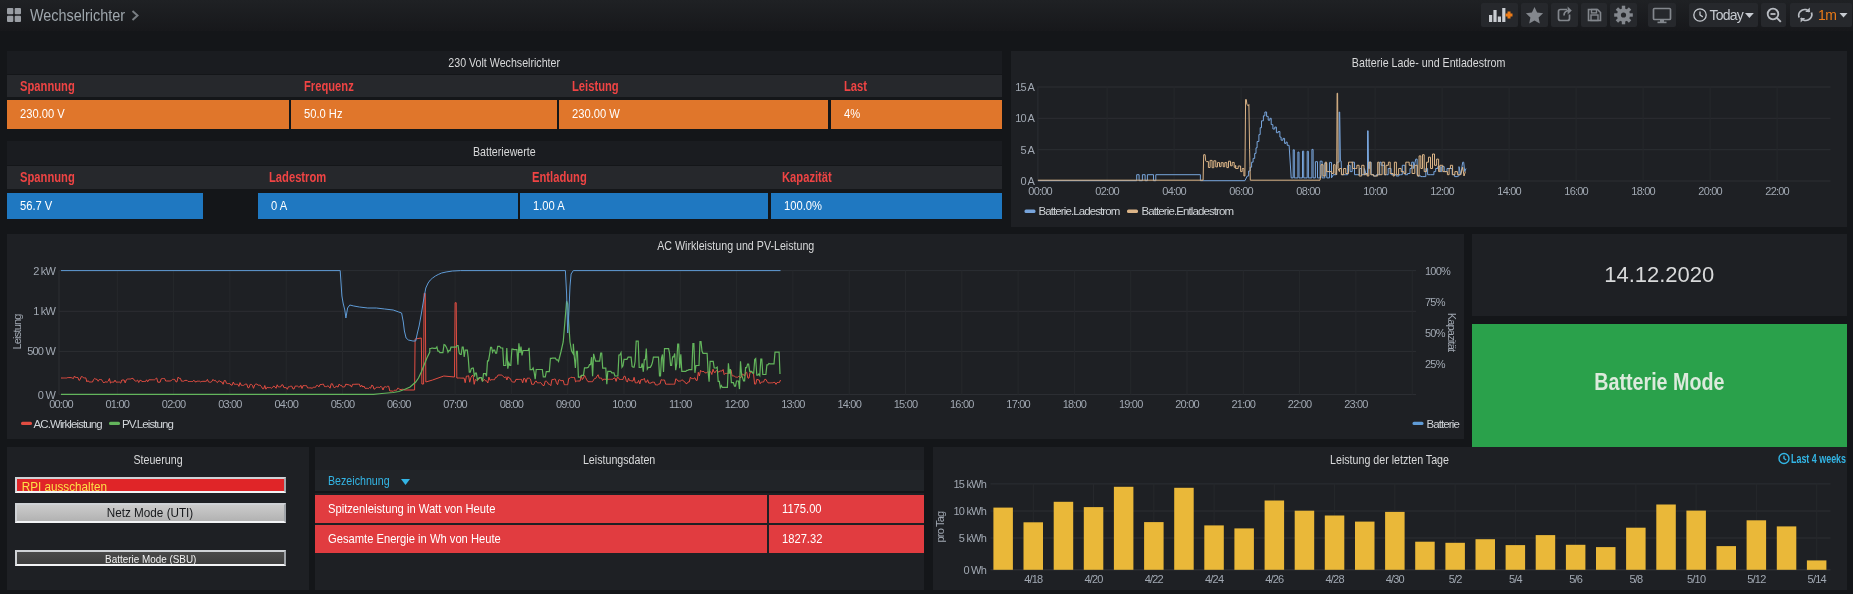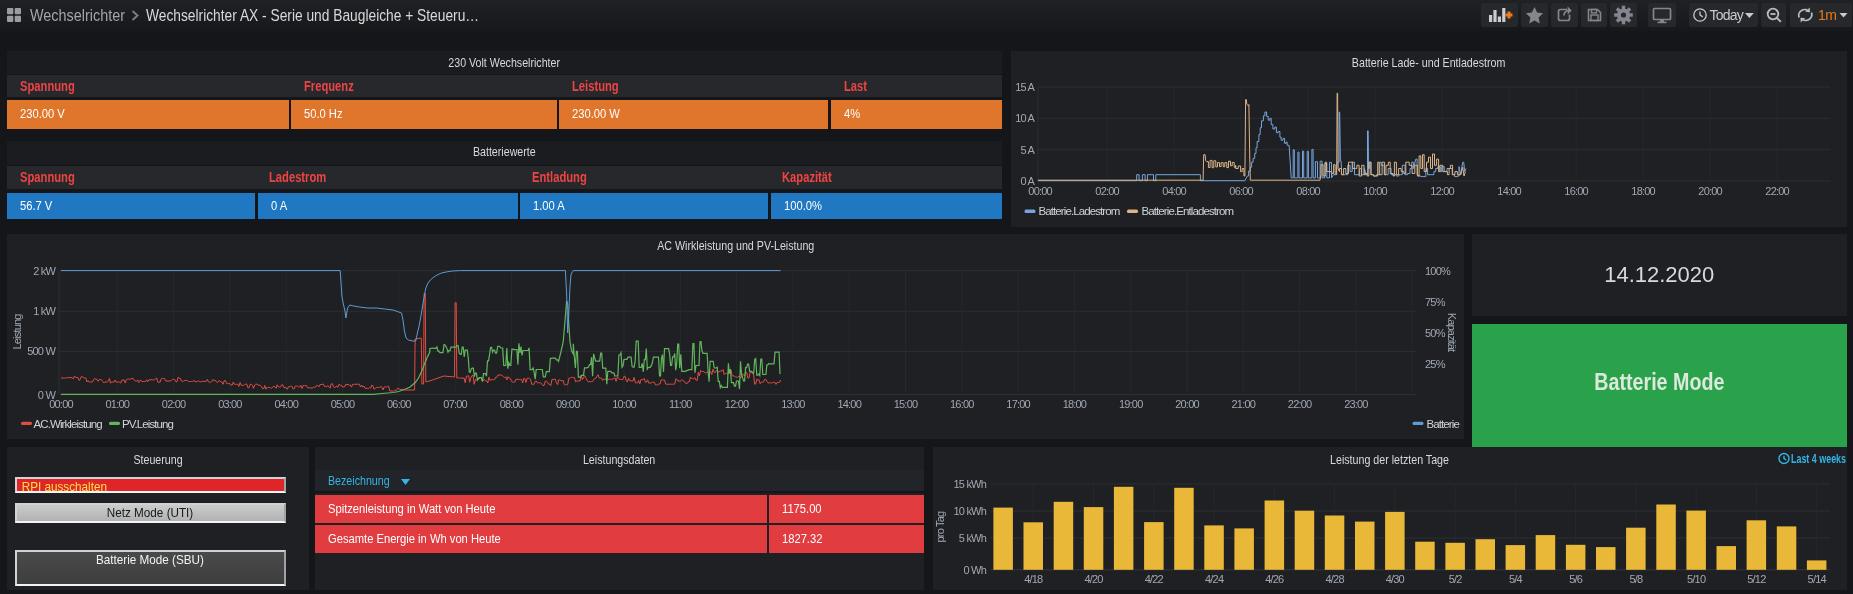--- a/index.html
+++ b/index.html
@@ -19,21 +19,20 @@
  <svg class="abs" style="left:6px;top:7px" width="16" height="16" viewBox="0 0 16 16">
   <rect x="1" y="1" width="6.3" height="6.3" rx="1" fill="#9a9ea4"></rect>
       <rect x="8.7" y="1" width="6.3" height="6.3" rx="1" fill="#9a9ea4"></rect>
   <rect x="1" y="8.7" width="6.3" height="6.3" rx="1" fill="#9a9ea4"></rect>
       <rect x="8.7" y="8.7" width="6.3" height="6.3" rx="1" fill="#9a9ea4"></rect>
  </svg>
  <div class="abs" style="left:30px;top:7px;font-size:16px;color:#9fa7ad"><span style="display:inline-block;transform:scaleX(0.9);transform-origin:0 50%">Wechselrichter</span></div>
  <svg class="abs" style="left:130px;top:9px" width="10" height="13" viewBox="0 0 10 13">
       <path d="M2.5 2L7.5 6.5L2.5 11" stroke="#787d82" stroke-width="2" fill="none"></path>
     </svg>
- <div class="abs" style="left:146px;top:6px;font-size:17px;color:#d8d9da"><span style="display:inline-block;transform:scaleX(0.81);transform-origin:0 50%">Wechselrichter AX - Serie und Baugleiche + Steueru…</span></div>
 <div class="abs" style="left:1481px;top:3px;width:36.5px;height:24px;background:#26282c;border-radius:2px"><svg width="36" height="24" viewBox="0 0 36 24">
         <g fill="#c9ccd1">
           <rect x="8" y="12" width="3.2" height="7"></rect>
           <rect x="12.4" y="7" width="3.2" height="12"></rect>
           <rect x="16.8" y="13.5" width="3.2" height="5.5"></rect>
           <rect x="21.2" y="5" width="3.2" height="14"></rect>
         </g>
         <path d="M28 8.5v7M24.5 12h7" stroke="#eb7b18" stroke-width="3"></path>
       </svg></div>
     <div class="abs" style="left:1521px;top:3px;width:26.5px;height:24px;background:#26282c;border-radius:2px"><svg width="27" height="24" viewBox="0 0 27 24">
@@ -111,21 +110,21 @@
 
 <div class="abs" style="left:7px;top:140.5px;width:995px;height:86px">
  <div class="ptitle" style="top:0;height:24px;line-height:22px;background:#1a1c20"><span>Batteriewerte</span></div>
  <div class="hdrrow" style="left:0;top:25px;width:995px;height:23px">
    <div class="hcell" style="left:0"><span>Spannung</span></div>
       <div class="hcell" style="left:249px"><span>Ladestrom</span></div>
    <div class="hcell" style="left:511.5px"><span>Entladung</span></div>
       <div class="hcell" style="left:762px"><span>Kapazität</span></div>
  </div>
  <div class="abs" style="top:52px;height:26.5px;width:995px;line-height:26.5px;--rc:#1f78c1">
-  <div class="cell" style="left:0px;width:248px;height:100%;line-height:inherit;background:var(--rc)"><span>56.7 V</span></div>
+  <div class="cell" style="left:0px;width:196px;height:100%;line-height:inherit;background:var(--rc)"><span>56.7 V</span></div>
       <div class="cell" style="left:251px;width:259.5px;height:100%;line-height:inherit;background:var(--rc)"><span>0 A</span></div>
       <div class="cell" style="left:513px;width:248px;height:100%;line-height:inherit;background:var(--rc)"><span>1.00 A</span></div>
       <div class="cell" style="left:763.5px;width:231.5px;height:100%;line-height:inherit;background:var(--rc)"><span>100.0%</span></div>
  </div>
 </div>
 
 <div class="panel" style="left:1010.5px;top:51px;width:836px;height:175.5px">
  <div class="ptitle" style="top:4px"><span>Batterie Lade- und Entladestrom</span></div>
  <svg class="abs" style="left:0;top:0" width="836" height="175" viewBox="0 0 836 175">
   <line x1="26.9" y1="130.0" x2="819.5" y2="130.0" stroke="#2c2e33" stroke-width="1"></line>
@@ -252,21 +251,21 @@
 </div>
 
 <div class="panel" style="left:1472px;top:323.5px;width:374.5px;height:143px;background:#2aa14b">
  <div class="abs" style="width:100%;top:44px;text-align:center;font-size:24px;font-weight:bold;color:#dceadc"><span style="display:inline-block;transform:scaleX(0.82)">Batterie Mode</span></div>
 </div>
 
 <div class="panel" style="left:7px;top:446.5px;width:302px;height:143.5px">
  <div class="ptitle" style="top:5px"><span>Steuerung</span></div>
  <div class="abs" style="left:7.5px;top:30.5px;width:271.5px;height:16px;background:#e02528;border:2px solid #cfd2d6;border-bottom-color:#f2f3f5;border-right-color:#9fa3a8;color:#fde047;font-size:13px;text-align:left;line-height:15.5px"><span style="display:inline-block;transform:scaleX(0.9)">RPI ausschalten</span></div>
  <div class="abs" style="left:7.5px;top:56px;width:271.5px;height:20px;background:linear-gradient(#cbcbcb,#b2b2b2);border:2px solid #cfd2d6;border-bottom-color:#f2f3f5;border-right-color:#9fa3a8;color:#16181b;font-size:13px;text-align:center;line-height:15.5px"><span style="display:inline-block;transform:scaleX(0.9)">Netz Mode (UTI)</span></div>
- <div class="abs" style="left:7.5px;top:103.5px;width:271.5px;height:36px;background:linear-gradient(#4a4a4a,#3e3e3e);border:2px solid #cfd2d6;border-bottom-color:#f2f3f5;border-right-color:#9fa3a8;color:#f2f2f2;font-size:13px;text-align:center;line-height:15.5px"><span style="display:inline-block;transform:scaleX(0.9)">Batterie Mode (SBU)</span></div>
+ <div class="abs" style="left:7.5px;top:103.5px;width:271.5px;height:16px;background:linear-gradient(#4a4a4a,#3e3e3e);border:2px solid #cfd2d6;border-bottom-color:#f2f3f5;border-right-color:#9fa3a8;color:#f2f2f2;font-size:11px;text-align:center;line-height:15.5px"><span style="display:inline-block;transform:scaleX(0.9)">Batterie Mode (SBU)</span></div>
 </div>
 
 <div class="panel" style="left:315px;top:446.5px;width:609px;height:143.5px">
  <div class="ptitle" style="top:5px"><span>Leistungsdaten</span></div>
  <div class="abs" style="left:0;top:23.5px;width:609px;height:22.5px;background:#212428;border-bottom:2px solid #141619">
    <div class="abs" style="left:13px;top:3px;font-size:13px;font-weight:normal;color:#33b5e5"><span style="display:inline-block;transform:scaleX(0.82);transform-origin:0 50%">Bezeichnung</span></div>
    <svg class="abs" style="left:86px;top:8px" width="10" height="8">
         <path d="M0 1h9l-4.5 6z" fill="#33b5e5"></path>
       </svg>
  </div>

